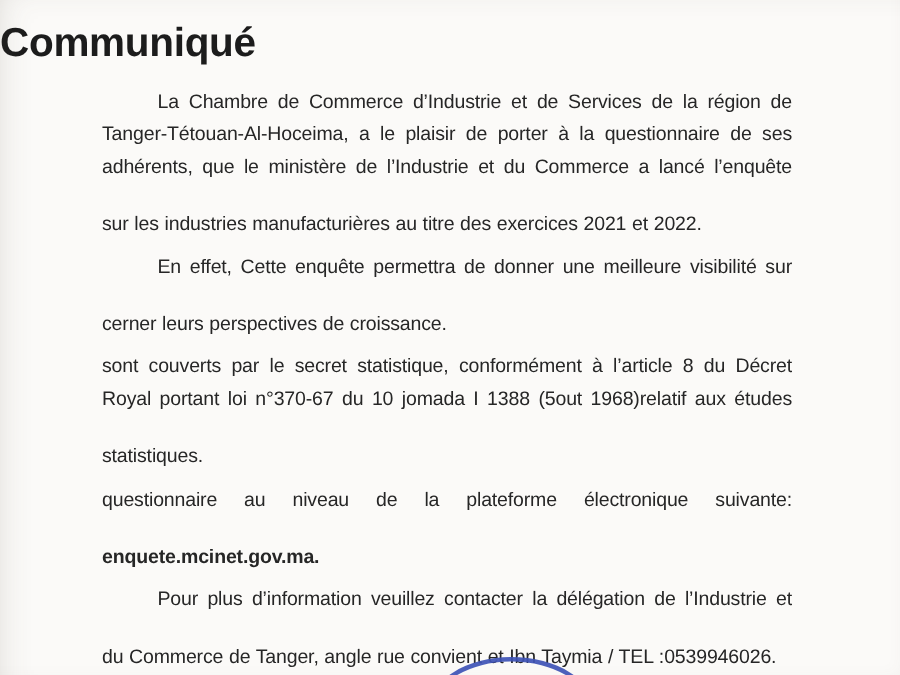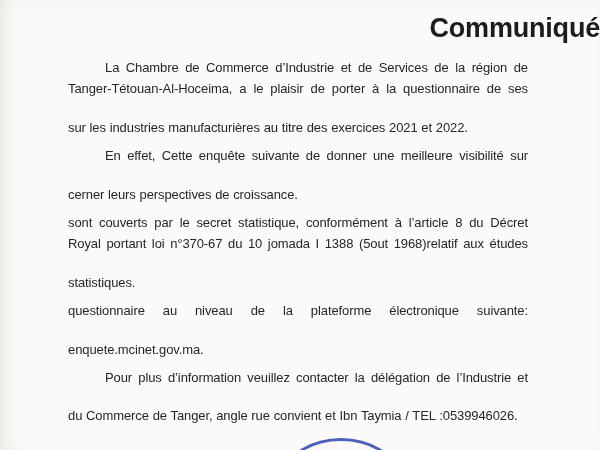--- a/index.html
+++ b/index.html
@@ -16,21 +16,21 @@
     content: '';
     position: absolute;
     inset: 0;
     pointer-events: none;
     box-shadow: inset 16px 6px 28px -24px rgba(90,80,70,.30),
                 inset -5px -5px 18px -16px rgba(90,80,70,.18);
   }
   .title {
     margin: 0;
     padding-top: 11px;
-    text-align: right;
+    text-align: left;
     font-size: 27px;
     line-height: 34px;
     font-weight: 700;
     color: #1c1c1c;
     letter-spacing: -0.2px;
   }
   .body-text {
     position: absolute;
     left: 68px;
     top: 57px;
@@ -42,21 +42,21 @@
     line-height: 21.4px;
     height: 21.4px;
     overflow: hidden;
     letter-spacing: -0.1px;
     text-align: justify;
     text-align-last: justify;
     word-spacing: 0.3px;
   }
   .line.first { text-indent: 37px; }
   .line.last { text-align-last: left; margin-top: 17px; }
-  .line.bold { font-weight: 400; }
+  .line.bold { font-weight: 700; }
   .stamp {
     position: absolute;
     left: 286px;
     top: 438px;
     width: 104px;
     height: 64px;
     border: 3px solid #3e52b5;
     border-radius: 50%;
     background: transparent;
     opacity: 0.92;
@@ -65,24 +65,25 @@
 </head>
 <body>
 
 <div class="page">
   <h1 class="title">Communiqué</h1>
 
   <div class="body-text">
       <div class="para">
         <div class="line first">La Chambre de Commerce d’Industrie et de Services de la région de</div>
         <div class="line">Tanger-Tétouan-Al-Hoceima, a le plaisir de porter à la questionnaire  de ses</div>
+        <div class="line">adhérents, que le ministère de l’Industrie et du Commerce a lancé l’enquête</div>
         <div class="line last">sur les industries manufacturières au titre des exercices 2021 et 2022.</div>
       </div>
       <div class="para">
-        <div class="line first">En effet, Cette enquête suivante de donner une meilleure visibilité sur</div>
+        <div class="line first">En effet, Cette enquête permettra de donner une meilleure visibilité sur</div>
         <div class="line last">cerner leurs perspectives de croissance.</div>
       </div>
       <div class="para">
         <div class="line">sont couverts par le secret  statistique, conformément à l’article 8 du Décret</div>
         <div class="line">Royal portant loi n°370-67 du 10 jomada I 1388 (5out 1968)relatif aux études</div>
         <div class="line last">statistiques.</div>
       </div>
       <div class="para">
         <div class="line">questionnaire au niveau de la plateforme électronique suivante:</div>
         <div class="line last bold">enquete.mcinet.gov.ma.</div>

